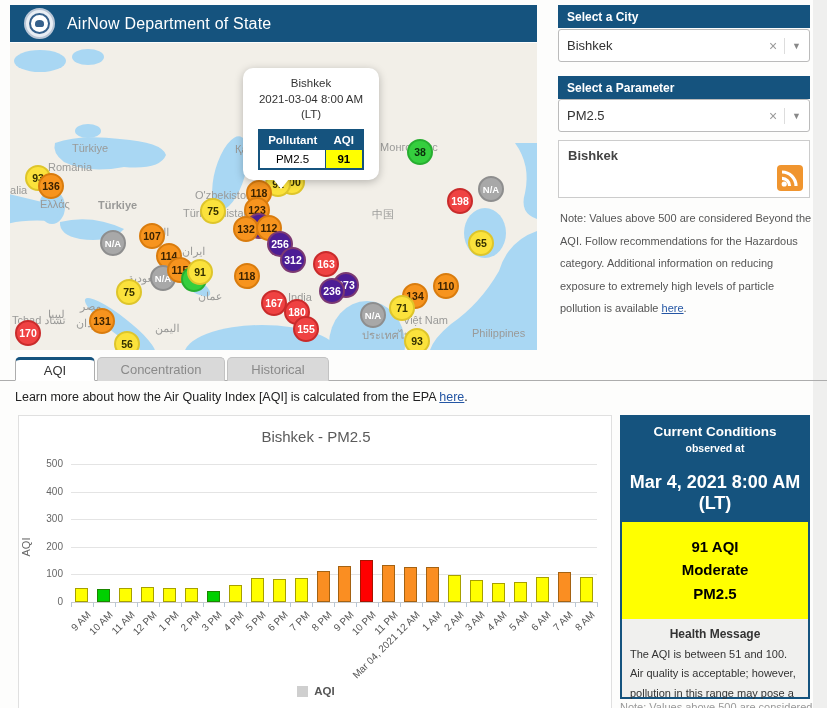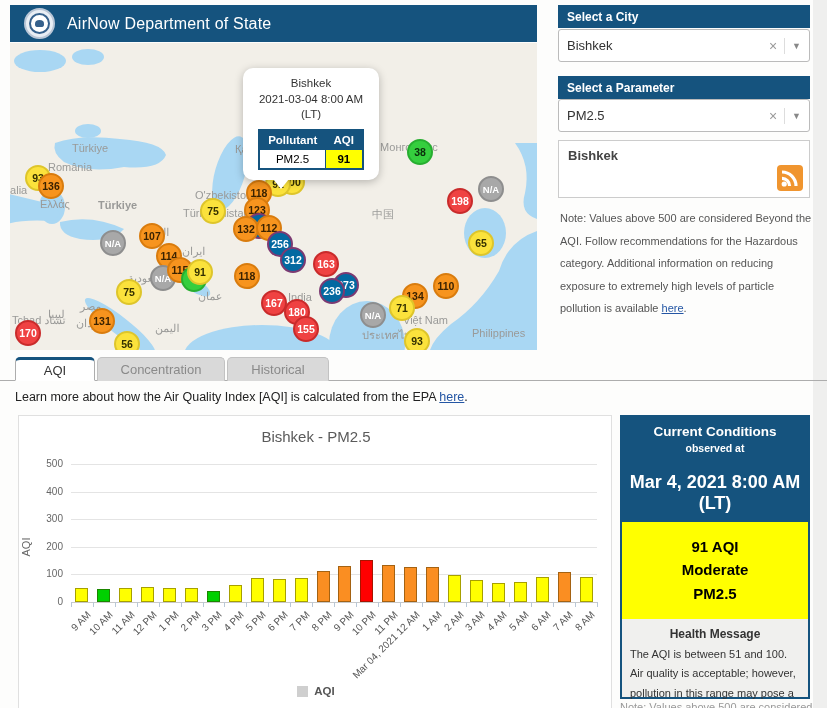--- a/index.html
+++ b/index.html
@@ -22,21 +22,21 @@
   #map{left:10px;top:43px;width:527px;height:307px;background:#f2efe8;overflow:hidden;cursor:grab;}
   #map svg.water{position:absolute;left:0;top:0;z-index:0;}
   .map-lbl{position:absolute;z-index:2;font-size:11px;color:#9a9a98;white-space:nowrap;}
   .mk{position:absolute;z-index:5;width:26px;height:26px;border-radius:50%;
     display:flex;align-items:center;justify-content:center;
     font-size:10.5px;font-weight:bold;transform:translate(-50%,-50%);box-sizing:border-box;cursor:pointer;}
   .mk.green {background:#35CE3E;border:2px solid #27AE30;color:#0b2e0b;}
   .mk.yellow{background:#FBE23C;border:2px solid #DEC52B;color:#333000;}
   .mk.orange{background:#F7941E;border:2px solid #D97C0E;color:#3a2200;}
   .mk.red   {background:#EF4242;border:2px solid #C92B2B;color:#fff;}
-  .mk.purple{background:#0369a1;border:2px solid #7C3A72;color:#fff;}
+  .mk.purple{background:#4c1d95;border:2px solid #7C3A72;color:#fff;}
   .mk.na    {background:#A8A8A8;border:2px solid #8E8E8E;color:#fff;font-size:9.5px;}
   
   #map-popup{left:233px;top:25px;width:124px;z-index:30;background:#fff;border-radius:10px;
     box-shadow:0 2px 8px rgba(0,0,0,.25);padding:8px 6px 10px;text-align:center;}
   #map-popup .line{font-size:11.5px;color:#333;line-height:1.35;}
   #map-popup table{margin:6px auto 0;border-collapse:collapse;border:2px solid #15537E;}
   #map-popup th{background:#15537E;color:#fff;font-size:11.5px;padding:3px 8px;}
   #map-popup td{font-size:11.5px;padding:3px 8px;border:1px solid #15537E;}
   #map-popup td.aqi{background:#FFFF00;font-weight:bold;}
   #popup-tail{position:absolute;left:30px;bottom:-9px;width:0;height:0;

